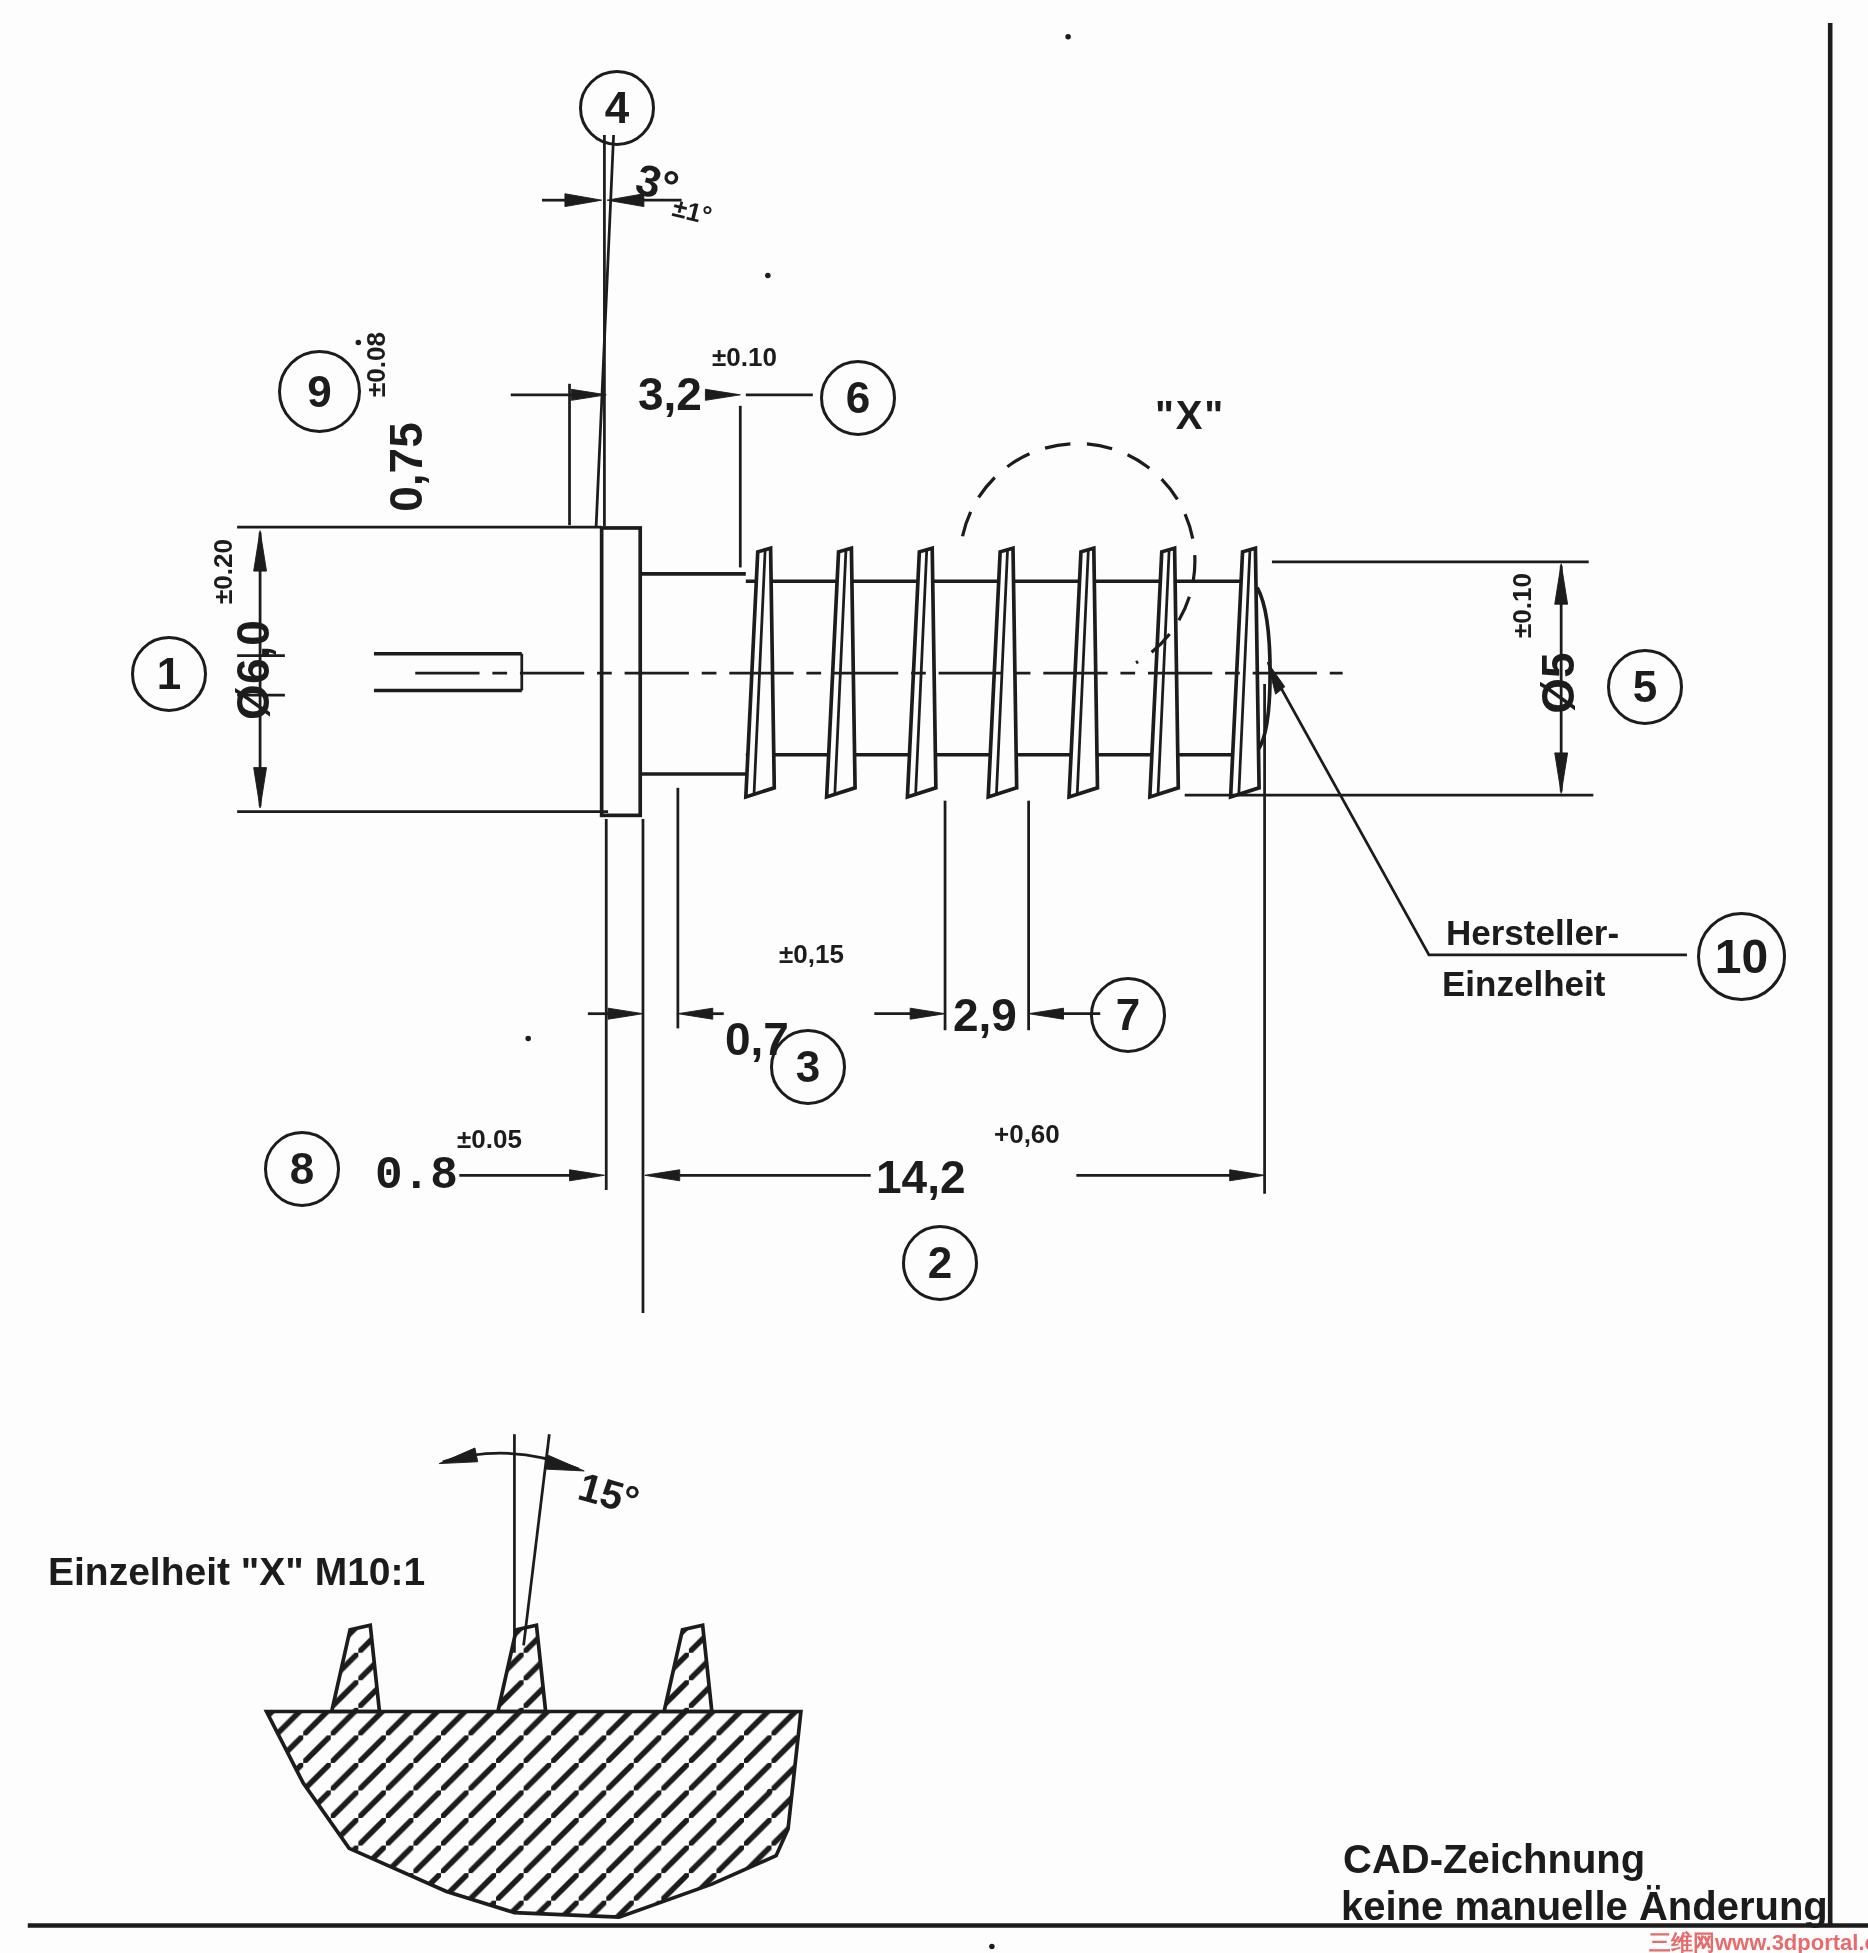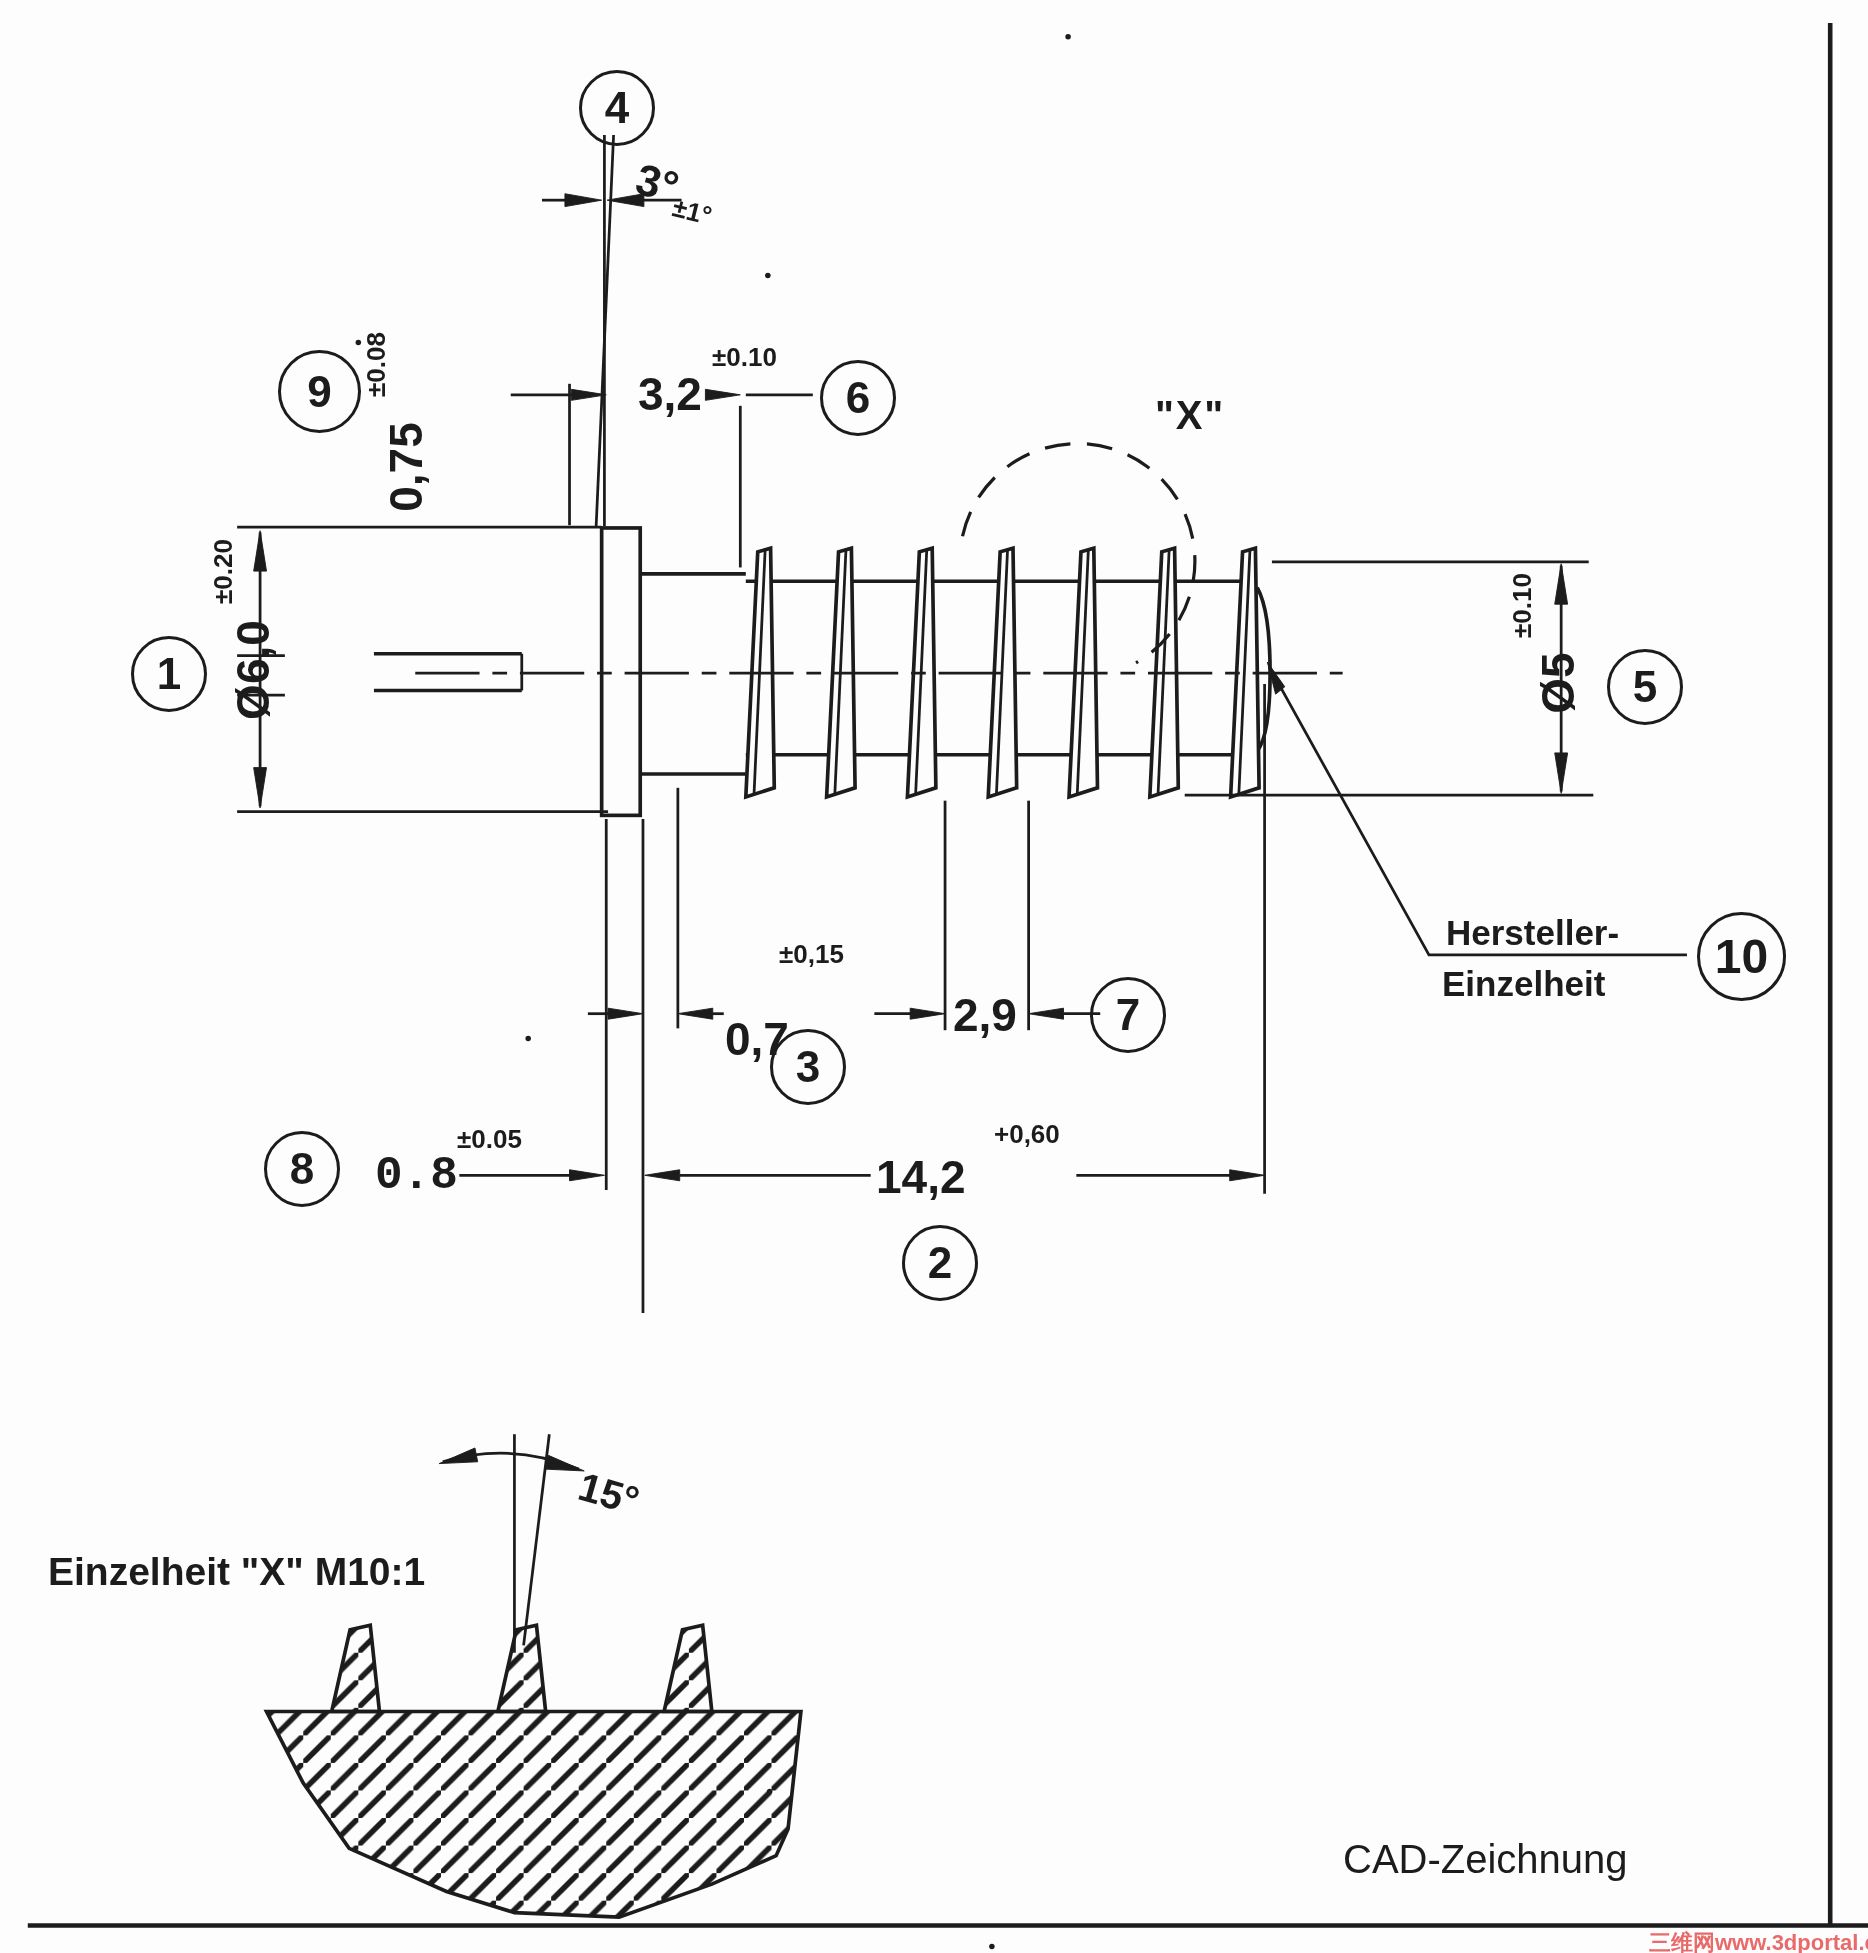--- a/index.html
+++ b/index.html
@@ -6,21 +6,21 @@
   #page{position:relative;width:1869px;height:1953px;background:#fdfdfd;overflow:hidden;
         font-family:"Liberation Sans", sans-serif;color:#1c1c1c;}
   svg{position:absolute;left:0;top:0;}
   .txt{position:absolute;font-weight:600;white-space:nowrap;}
   .dim{font-size:46px;}
   .tol{font-size:26px;}
   .vrot{transform:rotate(-90deg);text-align:center;}
   .callout{position:absolute;border:3.7px solid #1c1c1c;border-radius:50%;
            display:flex;align-items:center;justify-content:center;
            font-size:44px;font-weight:600;background:transparent;}
-  .note{font-size:40px;font-weight:400;text-align:right;}
+  .note{font-size:40px;font-weight:700;text-align:right;}
   .wm{font-size:22px;font-weight:700;color:#e96a6a;}
 </style>
 </head>
 <body>
 
 <div id="page">
 
   <svg width="1869" height="1953" viewBox="0 0 2035 2127">
     <defs>
       <pattern id="hatch" patternUnits="userSpaceOnUse" width="30" height="30">
@@ -208,17 +208,18 @@
   <div class="txt" style="left:586px;top:1464px;font-size:40px;transform:rotate(16deg);transform-origin:left top;">15°</div>
 
   <div class="txt" style="left:1155px;top:393px;font-size:40px;letter-spacing:1.8px;">"X"</div>
 
   <div class="txt" style="left:1446px;top:913px;font-size:35px;">Hersteller-</div>
   <div class="txt" style="left:1442px;top:964px;font-size:35px;">Einzelheit</div>
 
   <div class="txt" style="left:48px;top:1550px;font-size:39px;">Einzelheit "X" M10:1</div>
 
   <div class="txt note" style="left:1343px;top:1837px;">CAD-Zeichnung</div>
+  <div class="txt note" style="left:1341px;top:1884px;">keine manuelle Änderung</div>
 
   <div class="txt wm" style="left:1649px;top:1928px;">三维网www.3dportal.cn</div>
 
 </div>
 
 
 </body></html>

